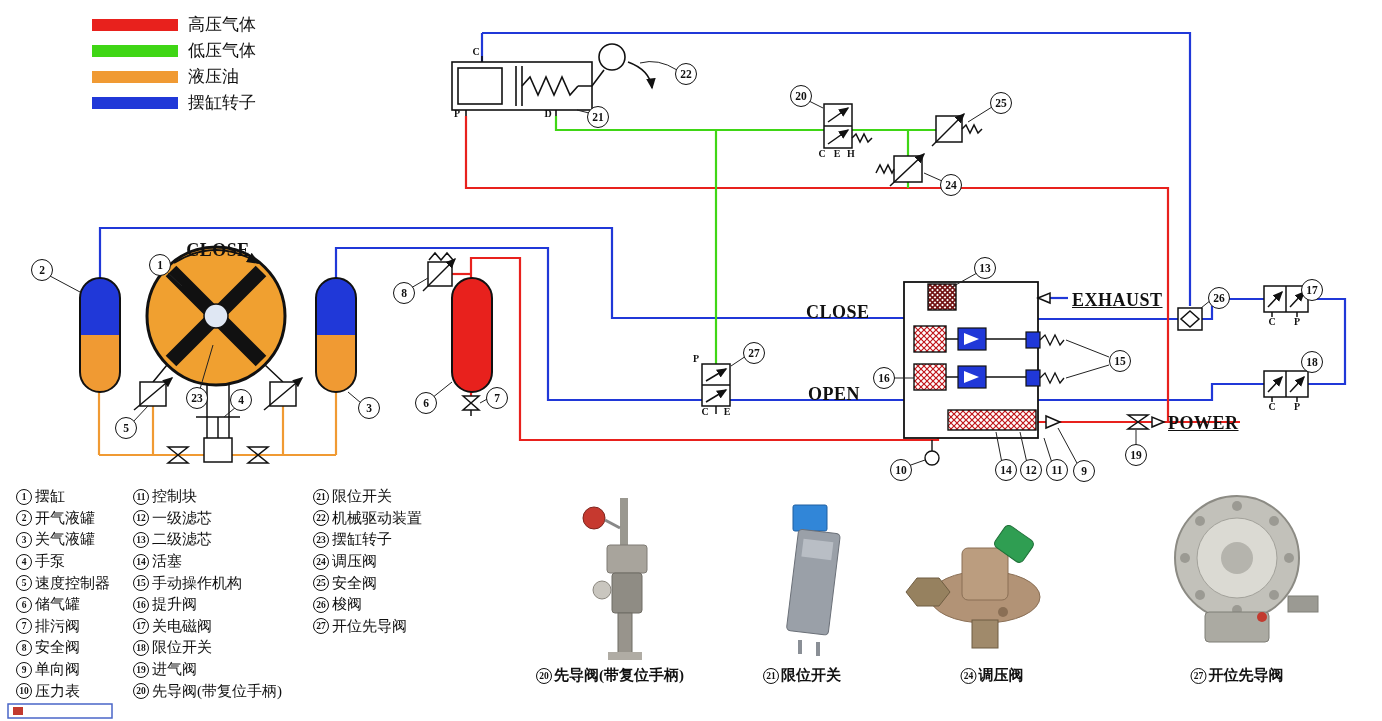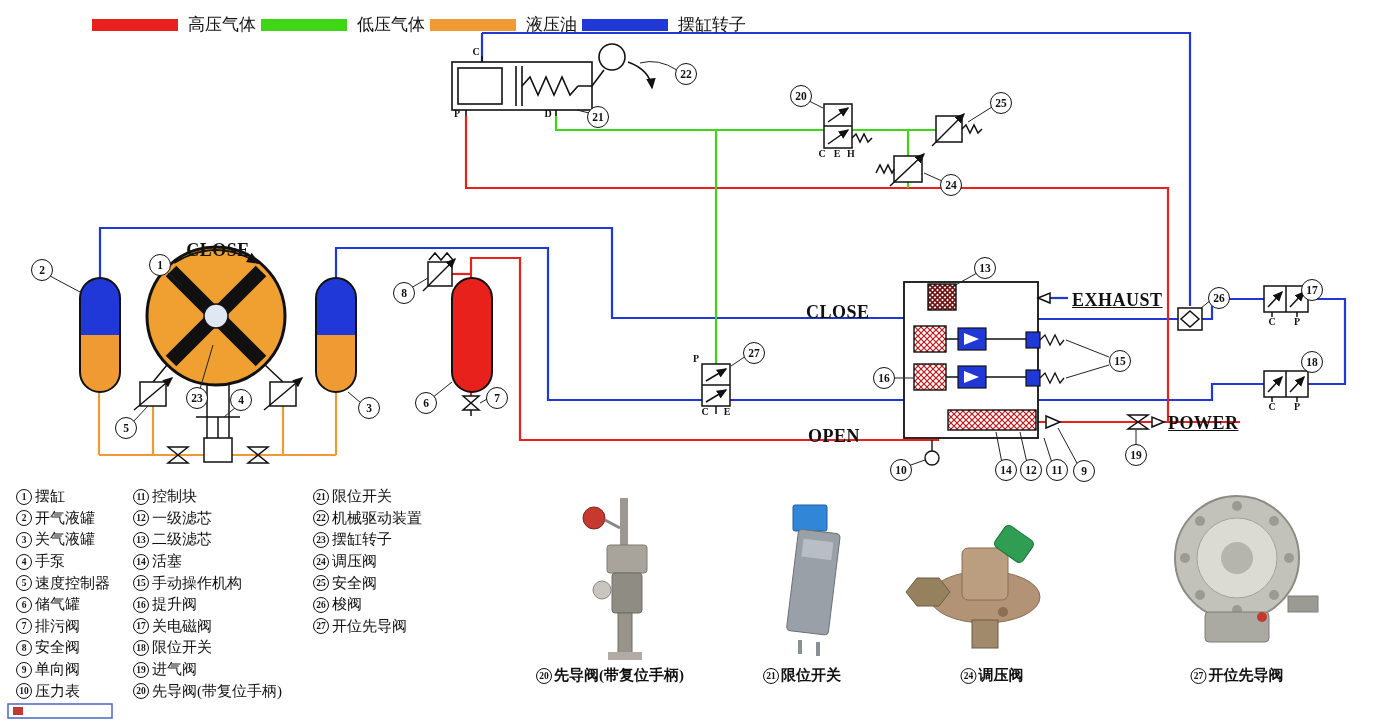--- a/index.html
+++ b/index.html
@@ -1,20 +1,20 @@
 <!DOCTYPE html>
 <html><head>
 <meta charset="utf-8">
 <style>
   html,body{margin:0;padding:0;background:#fff;}
   .stage{position:relative;width:1382px;height:721px;background:#ffffff;overflow:hidden;
          font-family:"Liberation Serif", "DejaVu Serif", serif;color:#111;}
   svg.schem{position:absolute;left:0;top:0;z-index:1;}
   
-  .legend{position:absolute;left:92px;top:14px;z-index:4;display:flex;flex-direction:row;gap:5px;}
+  .legend{position:absolute;left:92px;top:14px;z-index:4;display:flex;flex-direction:column;gap:5px;}
   .legend-item{display:flex;align-items:center;height:21px;}
   .legend-swatch{width:86px;height:12px;margin-right:10px;}
   .legend-label{font-size:17px;line-height:1;}
   
   .callout{position:absolute;width:20px;height:20px;border:1.5px solid #111;border-radius:50%;
            background:#fff;display:flex;align-items:center;justify-content:center;
            font-size:11.5px;font-weight:700;transform:translate(-50%,-50%);z-index:5;}
   .port-letter{position:absolute;font-size:10px;font-weight:700;transform:translate(-50%,-50%);z-index:4;background:transparent;}
   .schem-label{position:absolute;font-weight:700;font-size:18px;letter-spacing:.5px;z-index:4;white-space:nowrap;}
   .schem-label.u{text-decoration:underline;}
@@ -320,21 +320,21 @@
         <span class="legend-label">液压油</span>
       </div>
       <div class="legend-item">
         <span class="legend-swatch" style="background: rgb(32, 56, 216);"></span>
         <span class="legend-label">摆缸转子</span>
       </div>
     </div>
 
   <div class="schem-label arc" style="left:218px;top:240px;">CLOSE</div>
   <div class="schem-label" style="left:806px;top:302px;">CLOSE</div>
-  <div class="schem-label" style="left:808px;top:384px;margin-top:42px;">OPEN</div>
+  <div class="schem-label" style="left:808px;top:384px;">OPEN</div>
   <div class="schem-label u" style="left:1072px;top:290px;text-decoration:underline;">EXHAUST</div>
   <div class="schem-label u" style="left:1168px;top:413px;text-align:right;">POWER</div>
 
   <div>
       <div class="callout" style="left: 160px; top: 265px;">1</div>
       <div class="callout" style="left: 42px; top: 270px;">2</div>
       <div class="callout" style="left: 369px; top: 408px;">3</div>
       <div class="callout" style="left: 241px; top: 400px;">4</div>
       <div class="callout" style="left: 126px; top: 428px;">5</div>
       <div class="callout" style="left: 426px; top: 403px;">6</div>

